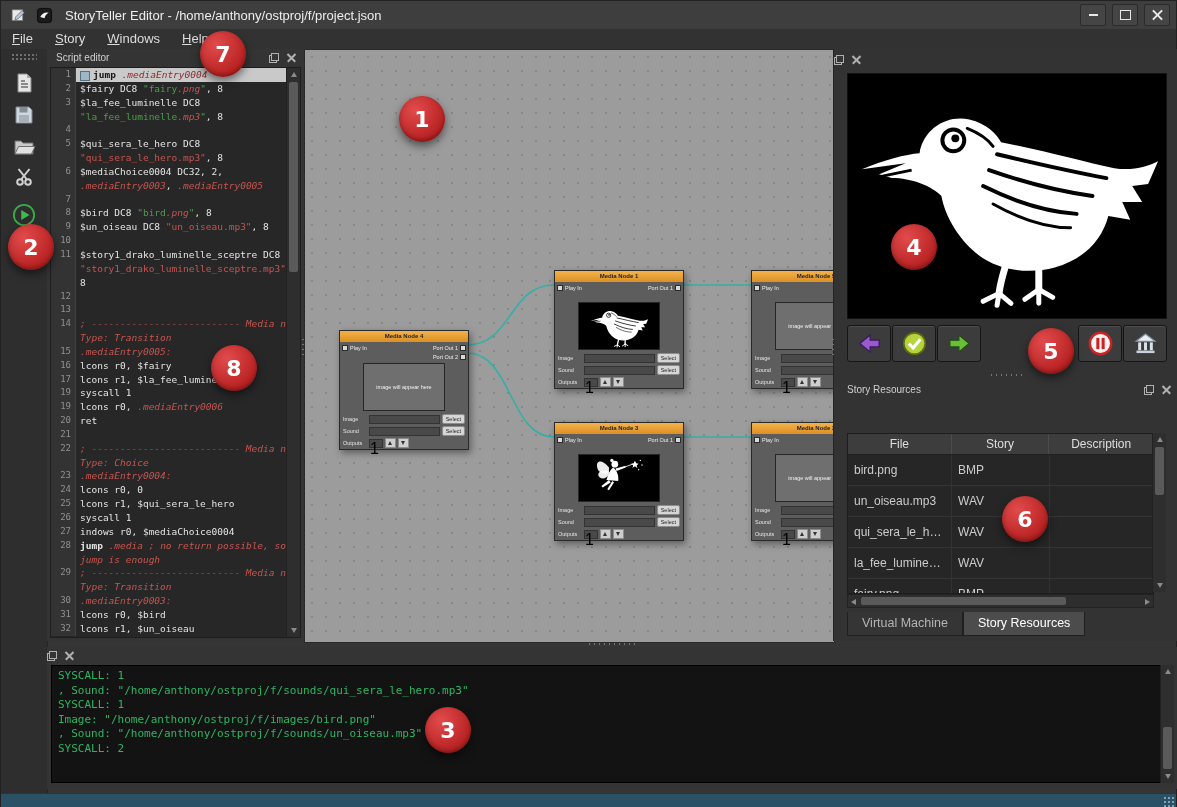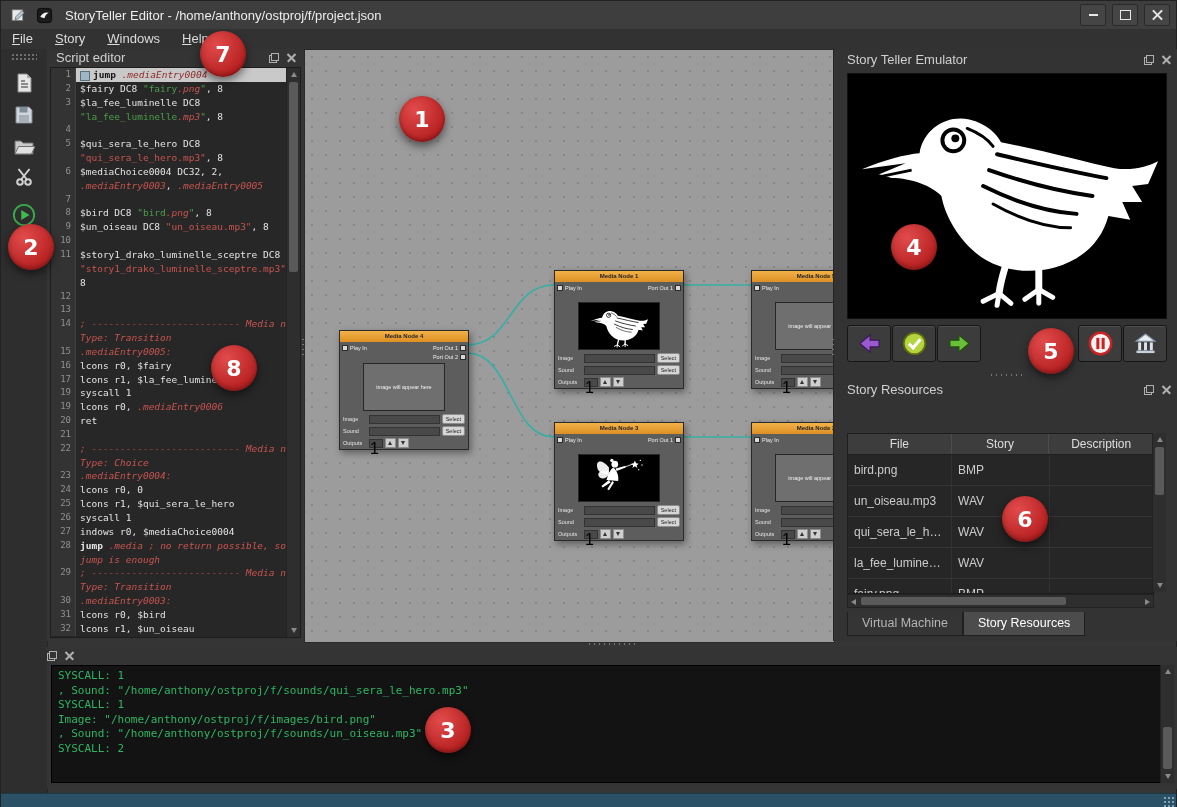--- a/index.html
+++ b/index.html
@@ -28,21 +28,21 @@
 
   
   .ltoolbar{position:absolute;left:0;top:48px;width:46px;height:745px;background:#2e2e2e;border-right:1px solid #252525;}
   .tb-handle{position:absolute;left:10px;top:4px;width:26px;height:7px;
     background-image:radial-gradient(circle,#6f6f6f 1px,transparent 1px);background-size:4px 4px;}
   .tool-btn{position:absolute;left:9px;width:28px;height:28px;display:flex;align-items:center;justify-content:center;}
   .tool-btn svg{width:24px;height:24px;}
 
   
   .dock-head{position:absolute;left:0;top:0;right:0;height:17px;display:flex;align-items:center;}
-  .dock-title{color:#cfcfcf;font-size:13px;margin-left:9px;flex:1;}
+  .dock-title{color:#cfcfcf;font-size:10px;margin-left:9px;flex:1;}
   .undock-ic{width:10px;height:10px;position:relative;margin-right:8px;}
   .undock-ic::before{content:"";position:absolute;left:0;bottom:0;width:6px;height:6px;border:1px solid #b0b0b0;}
   .undock-ic::after{content:"";position:absolute;right:0;top:0;width:6px;height:6px;border:1px solid #b0b0b0;background:#353535;}
   .xic{position:relative;width:9px;height:9px;margin-right:8px;}
   .xic::before,.xic::after{content:"";position:absolute;left:-1px;top:3.5px;width:11px;height:1.6px;background:#b0b0b0;}
   .xic::before{transform:rotate(45deg);} .xic::after{transform:rotate(-45deg);}
 
   
   .script-dock{position:absolute;left:46px;top:48px;width:257px;height:592px;background:#343434;border-right:1px solid #242424;}
   .editor{position:absolute;left:3px;top:18px;right:3px;bottom:3px;background:#272727;border:1px solid #1d1d1d;overflow:hidden;}
@@ -564,21 +564,20 @@
             <span class="nval small">1</span>
             <span class="spin up"></span>
             <span class="spin down"></span>
           </div>
         </div>
       </div>
   </div>
 
   <div class="rdock">
     <div class="dock-head" style="top:2px;">
-      <span class="dock-title" style="margin-left:13px;">Story Teller Emulator</span>
       <span class="undock-ic"></span>
       <span class="xic"></span>
     </div>
     <div class="emu-screen" id="emu-screen">
         <span style="display: flex; width: 100%; height: 100%;">
           <svg viewBox="0 0 320 240" preserveAspectRatio="xMidYMid meet">
             <rect width="320" height="240" fill="#000"></rect>
             <path fill="#fff" d="M14,93 C36,84 58,78 72,77 C76,52 100,38 122,43 C140,47 150,58 154,66 C196,74 238,86 268,92 C286,95 302,90 312,85 L302,108 L286,110 L296,126 L276,126 L284,144 L262,140 C255,166 236,184 208,192 C186,198 158,196 138,184 C114,169 98,142 94,120 C84,110 64,102 44,102 Z"></path>
             <path fill="#000" d="M14,93 L58,87 L20,103 Z"></path>
             <path stroke="#000" stroke-width="3" fill="none" d="M20,103 L64,94"></path>

